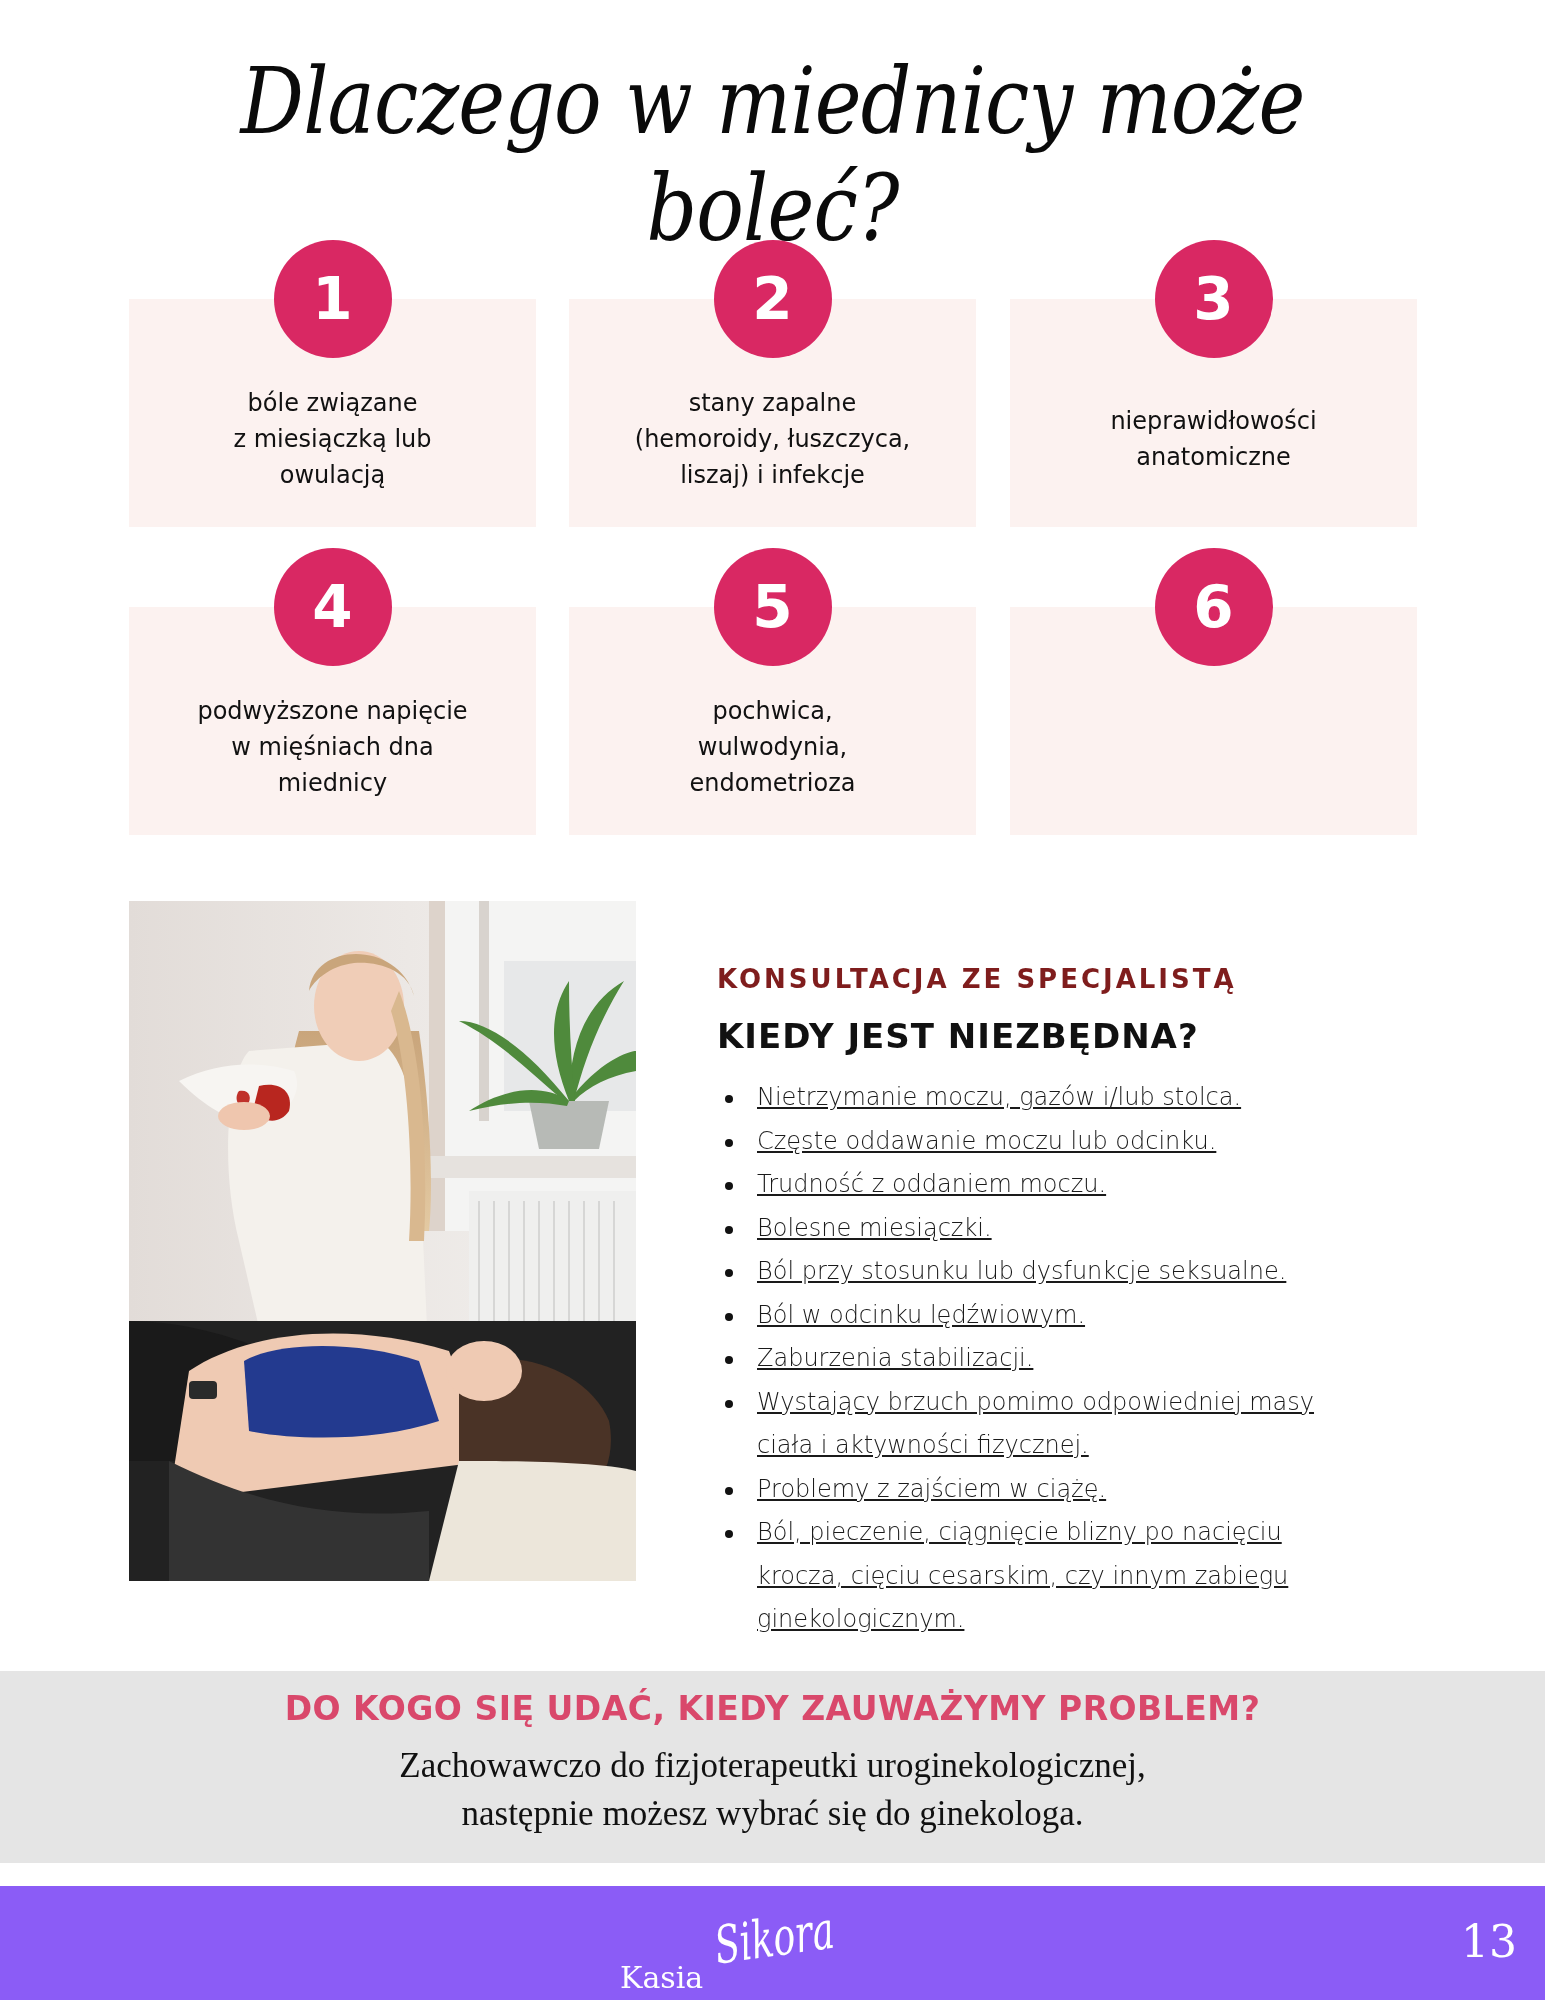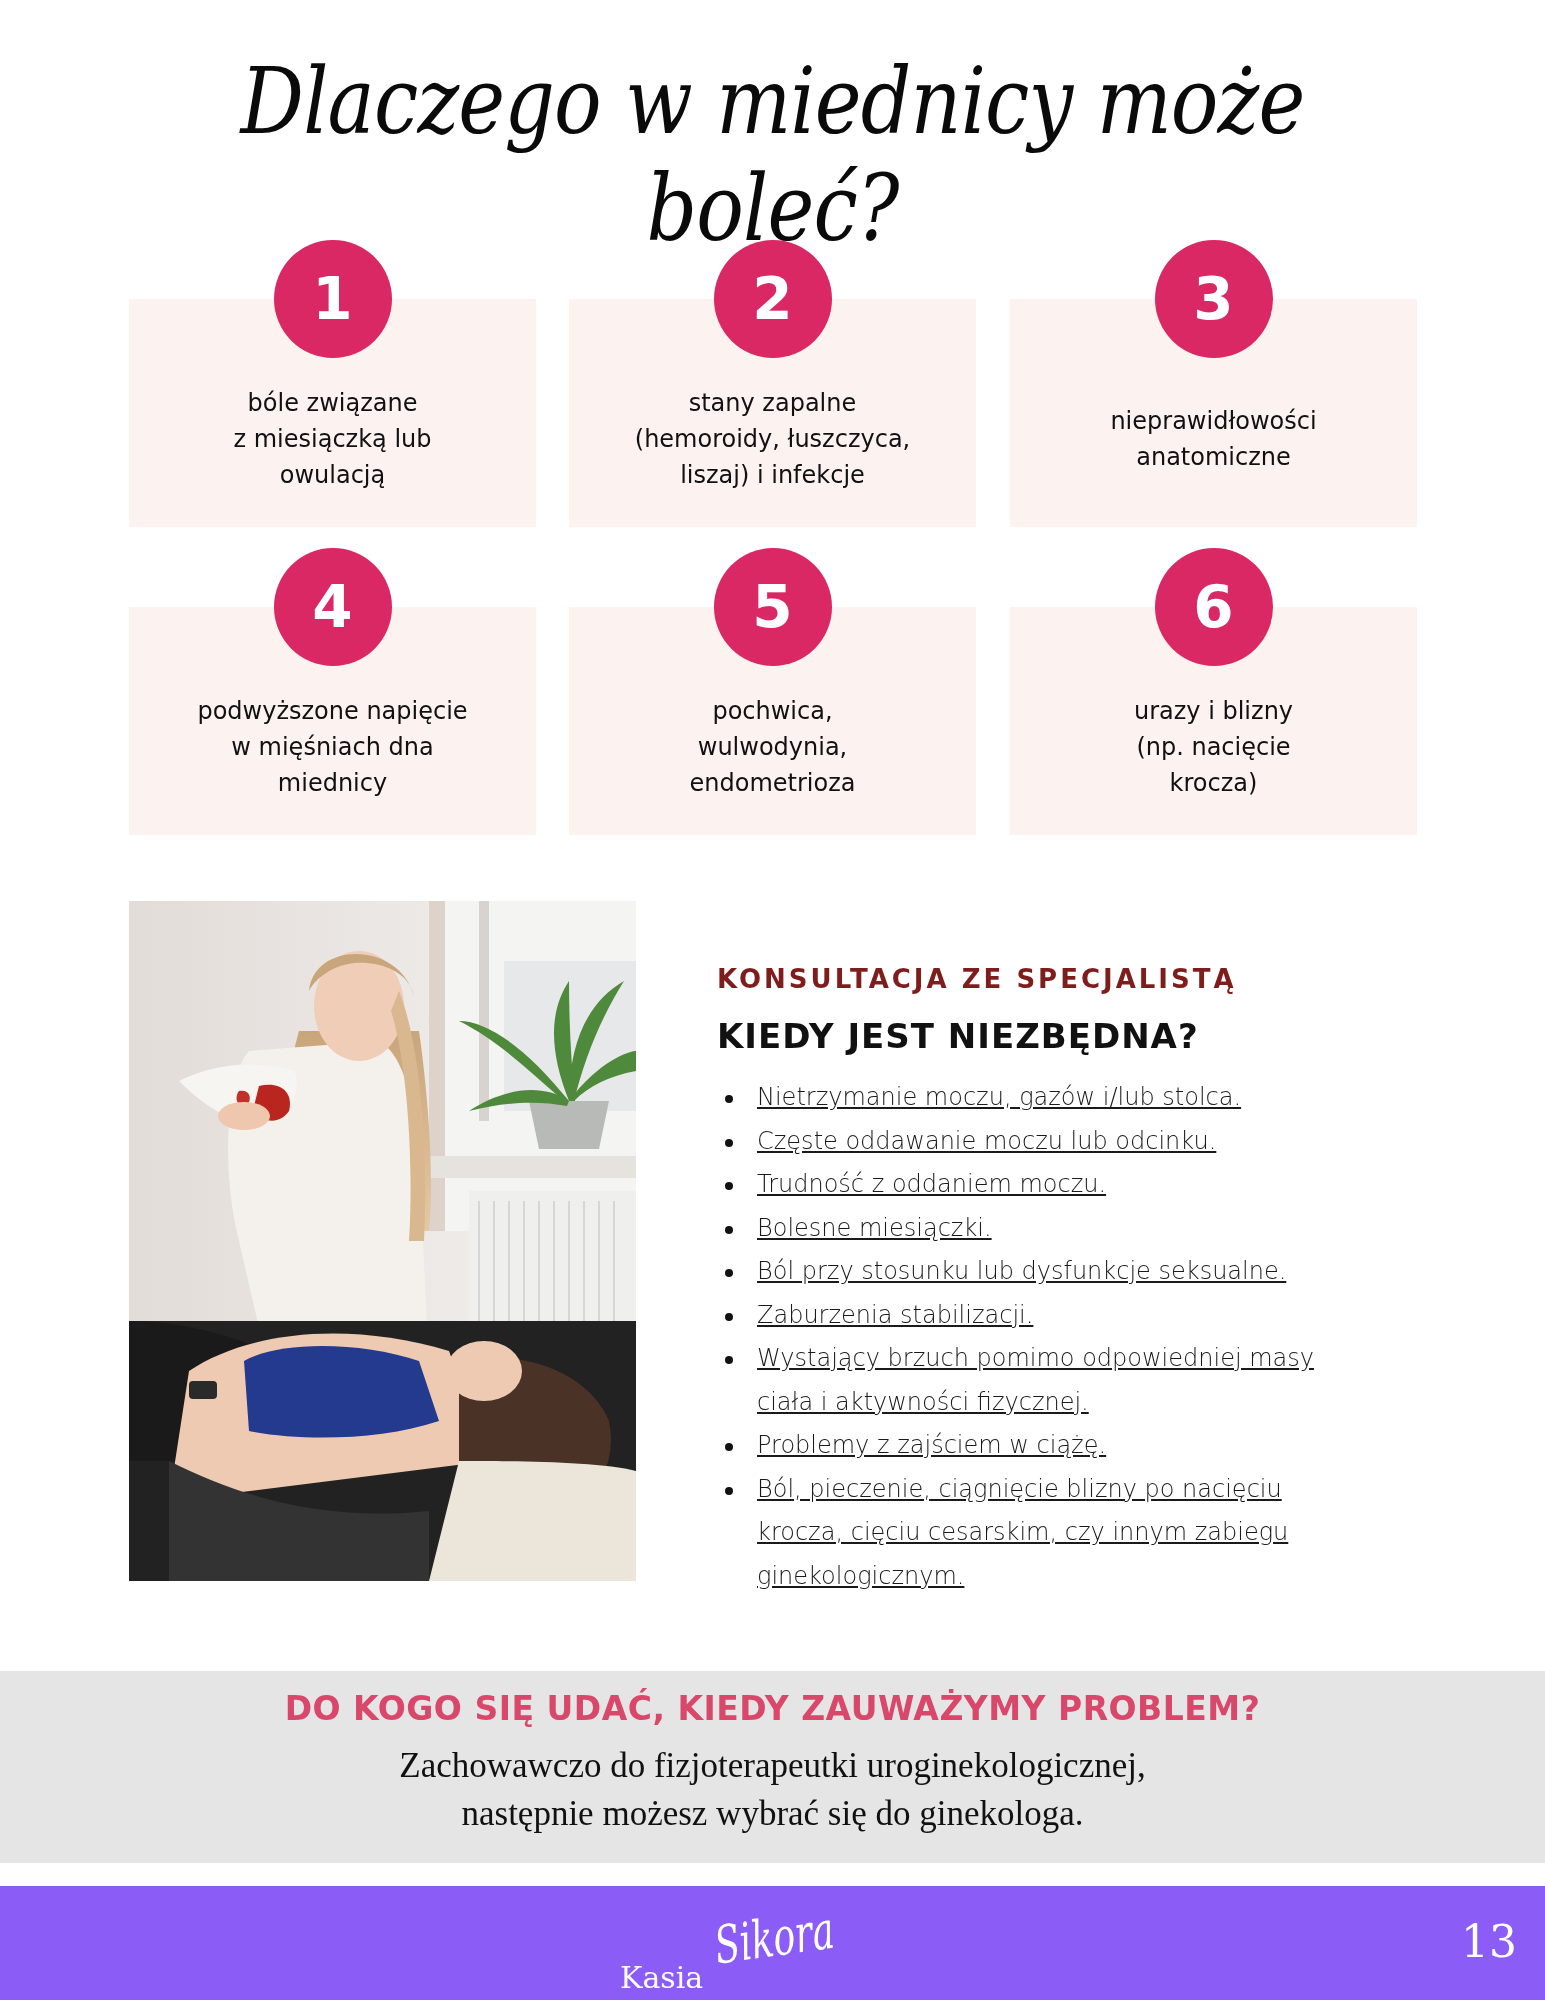--- a/index.html
+++ b/index.html
@@ -122,23 +122,20 @@
 miednicy</div>
 </div>
 <div class="card" style="left:569px; top:607px; height:228px;">
   <div class="num">5</div>
   <div class="txt">pochwica,
 wulwodynia,
 endometrioza</div>
 </div>
 <div class="card" style="left:1010px; top:607px; height:228px;">
   <div class="num">6</div>
-  <div class="txt">urazy i blizny
-(np. nacięcie
-krocza)</div>
 </div>
 
 <div class="photo" title="Physiotherapist holding a pelvis model next to a patient lying on a treatment table">
   <svg width="507" height="680" viewBox="0 0 507 680" xmlns="http://www.w3.org/2000/svg">
     <defs>
       <linearGradient id="wall" x1="0" y1="0" x2="1" y2="0">
         <stop offset="0" stop-color="#e2dcd8"></stop>
         <stop offset="0.55" stop-color="#ece8e5"></stop>
         <stop offset="1" stop-color="#f2f1ef"></stop>
       </linearGradient>
@@ -204,20 +201,21 @@
 
 <div class="consult">
   <div class="sub">KONSULTACJA ZE SPECJALISTĄ</div>
   <div class="head">KIEDY JEST NIEZBĘDNA?</div>
   <ul>
     <li>Nietrzymanie moczu, gazów i/lub stolca.</li>
     <li>Częste oddawanie moczu lub odcinku.</li>
     <li>Trudność z oddaniem moczu.</li>
     <li>Bolesne miesiączki.</li>
     <li>Ból przy stosunku lub dysfunkcje seksualne.</li>
+    <li>Ból w odcinku lędźwiowym.</li>
     <li>Zaburzenia stabilizacji.</li>
     <li style="width:640px;">Wystający brzuch pomimo odpowiedniej masy ciała i aktywności fizycznej.</li>
     <li>Problemy z zajściem w ciążę.</li>
     <li style="width:640px;">Ból, pieczenie, ciągnięcie blizny po nacięciu krocza, cięciu cesarskim, czy innym zabiegu ginekologicznym.</li>
   </ul>
 </div>
 
 <div class="banner">
   <div class="q">DO KOGO SIĘ UDAĆ, KIEDY ZAUWAŻYMY PROBLEM?</div>
   <div class="a">Zachowawczo do fizjoterapeutki uroginekologicznej,

